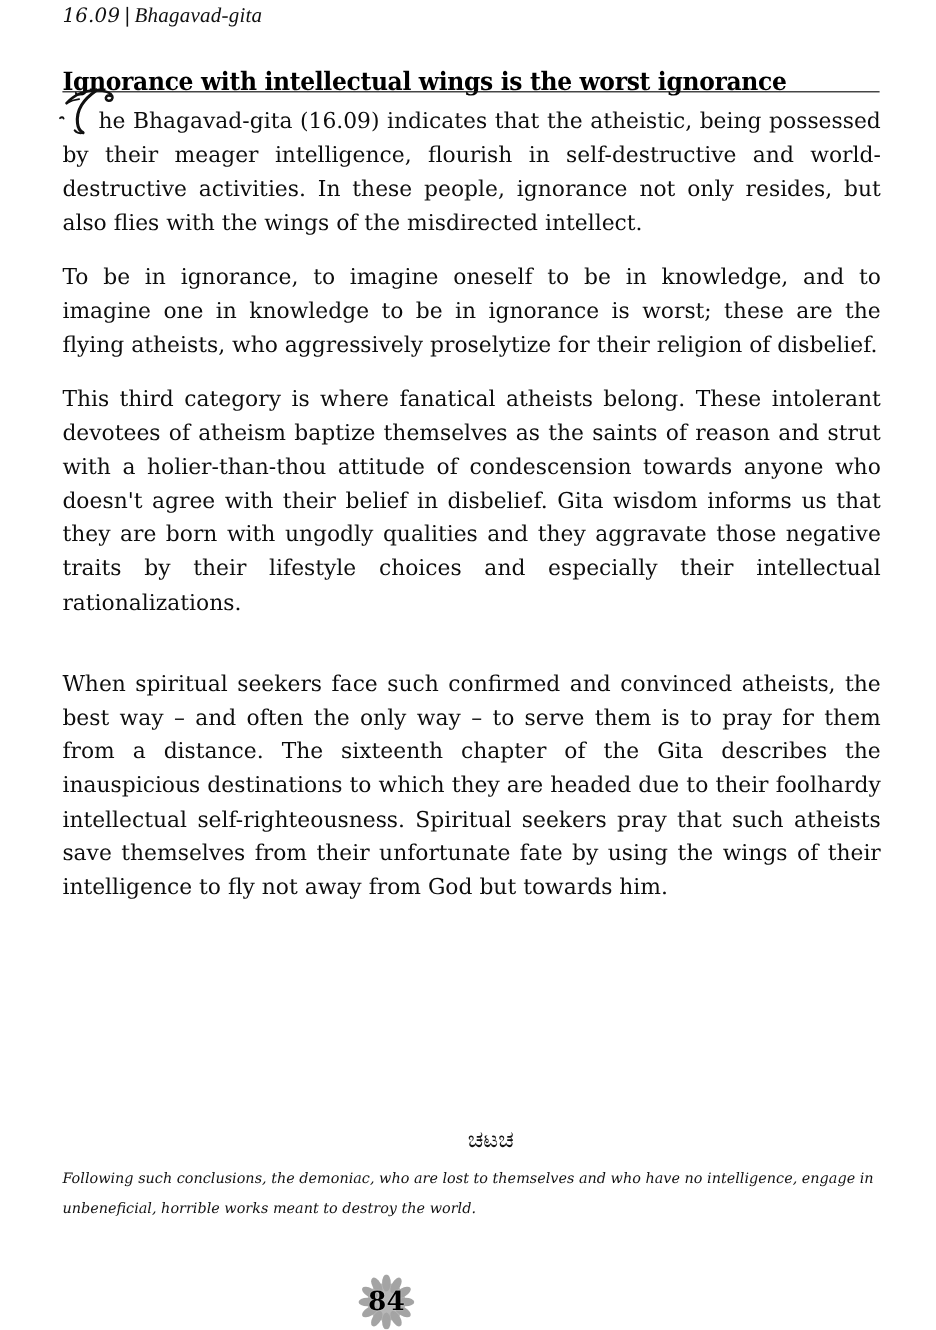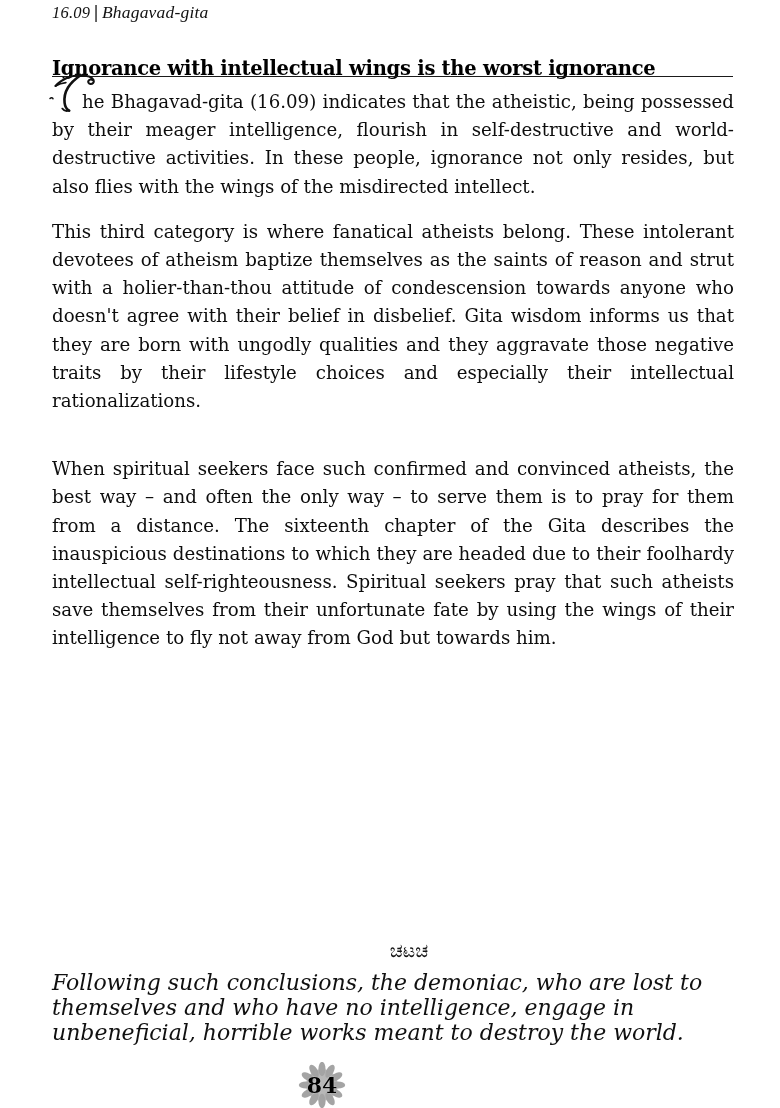--- a/index.html
+++ b/index.html
@@ -28,21 +28,21 @@
     position: absolute;
     left: 52px;
     top: 2px;
     font-family: "DejaVu Serif", "Liberation Serif", serif;
     font-style: italic;
     font-size: 16.5px;
     letter-spacing: 0.2px;
     color: #111;
     white-space: nowrap;
   }
-  .running-head .rh-num { font-style: italic; font-family: Liberation Serif, serif; }
+  .running-head .rh-num { font-style: italic; }
   .running-head .rh-sep { font-style: normal; padding: 0 3px; }
   .running-head .rh-title {
     font-style: italic;
     font-size: 17.5px;
     font-family: Liberation Serif, serif;
   }
 
   
   .section-heading {
     position: absolute;
@@ -115,21 +115,21 @@
     padding-left: 19px;
   }
 
   
   .footer-quote {
     position: absolute;
     left: 52px;
     top: 970px;
     width: 684px;
     font-style: italic;
-    font-size: 22px;
+    font-size: 12px;
     line-height: 25px;
     text-align: left;
     color: #101010;
   }
 
   
   .page-number-wrap {
     position: absolute;
     left: 0;
     top: 1062px;
@@ -180,20 +180,21 @@
             <path d="M9.5 18.0 C16 10.5 26 7.0 34.5 7.2 C41.5 7.4 46.5 9.4 47.6 12.2 C48.4 14.3 46.6 16.2 44.3 15.9 C42.4 15.6 41.7 13.9 42.6 12.6 C43.3 11.6 44.9 11.3 46.2 11.9" stroke-width="2.1"></path>
             <path d="M34.5 7.2 C30.5 10.0 25.0 14.6 22.0 19.5 C19.2 24.1 18.0 29.5 18.6 34.8 C19.0 38.4 20.6 41.2 23.2 42.6" stroke-width="2.6"></path>
             <path d="M23.2 42.6 C20.6 43.4 17.6 42.6 16.3 40.6" stroke-width="1.8"></path>
             <path d="M9.5 18.0 C12.6 16.2 16.2 15.0 19.9 14.6" stroke-width="1.6"></path>
           </g>
         </svg>
       </span>
       <span>he Bhagavad-gita (16.09) indicates that the atheistic, being possessed by their meager intelligence, flourish in self-destructive and world-destructive activities. In these people, ignorance not only resides, but also flies with the wings of the misdirected intellect.</span>
     </p>
 
+    <p class="para">To be in ignorance, to imagine oneself to be in knowledge, and to imagine one in knowledge to be in ignorance is worst; these are the flying atheists, who aggressively proselytize for their religion of disbelief.</p>
     <p class="para">This third category is where fanatical atheists belong. These intolerant devotees of atheism baptize themselves as the saints of reason and strut with a holier-than-thou attitude of condescension towards anyone who doesn't agree with their belief in disbelief. Gita wisdom informs us that they are born with ungodly qualities and they aggravate those negative traits by their lifestyle choices and especially their intellectual rationalizations.</p>
     <p class="para">When spiritual seekers face such confirmed and convinced atheists, the best way – and often the only way – to serve them is to pray for them from a distance. The sixteenth chapter of the Gita describes the inauspicious destinations to which they are headed due to their foolhardy intellectual self-righteousness. Spiritual seekers pray that such atheists save themselves from their unfortunate fate by using the wings of their intelligence to fly not away from God but towards him.</p>
 
   </div>
 
   <div class="ornament">ಚಟಚ</div>
 
   <div class="footer-quote">Following such conclusions, the demoniac, who are lost to themselves and who have no intelligence, engage in unbeneficial, horrible works meant to destroy the world.</div>
 
   <div class="page-number-wrap">

